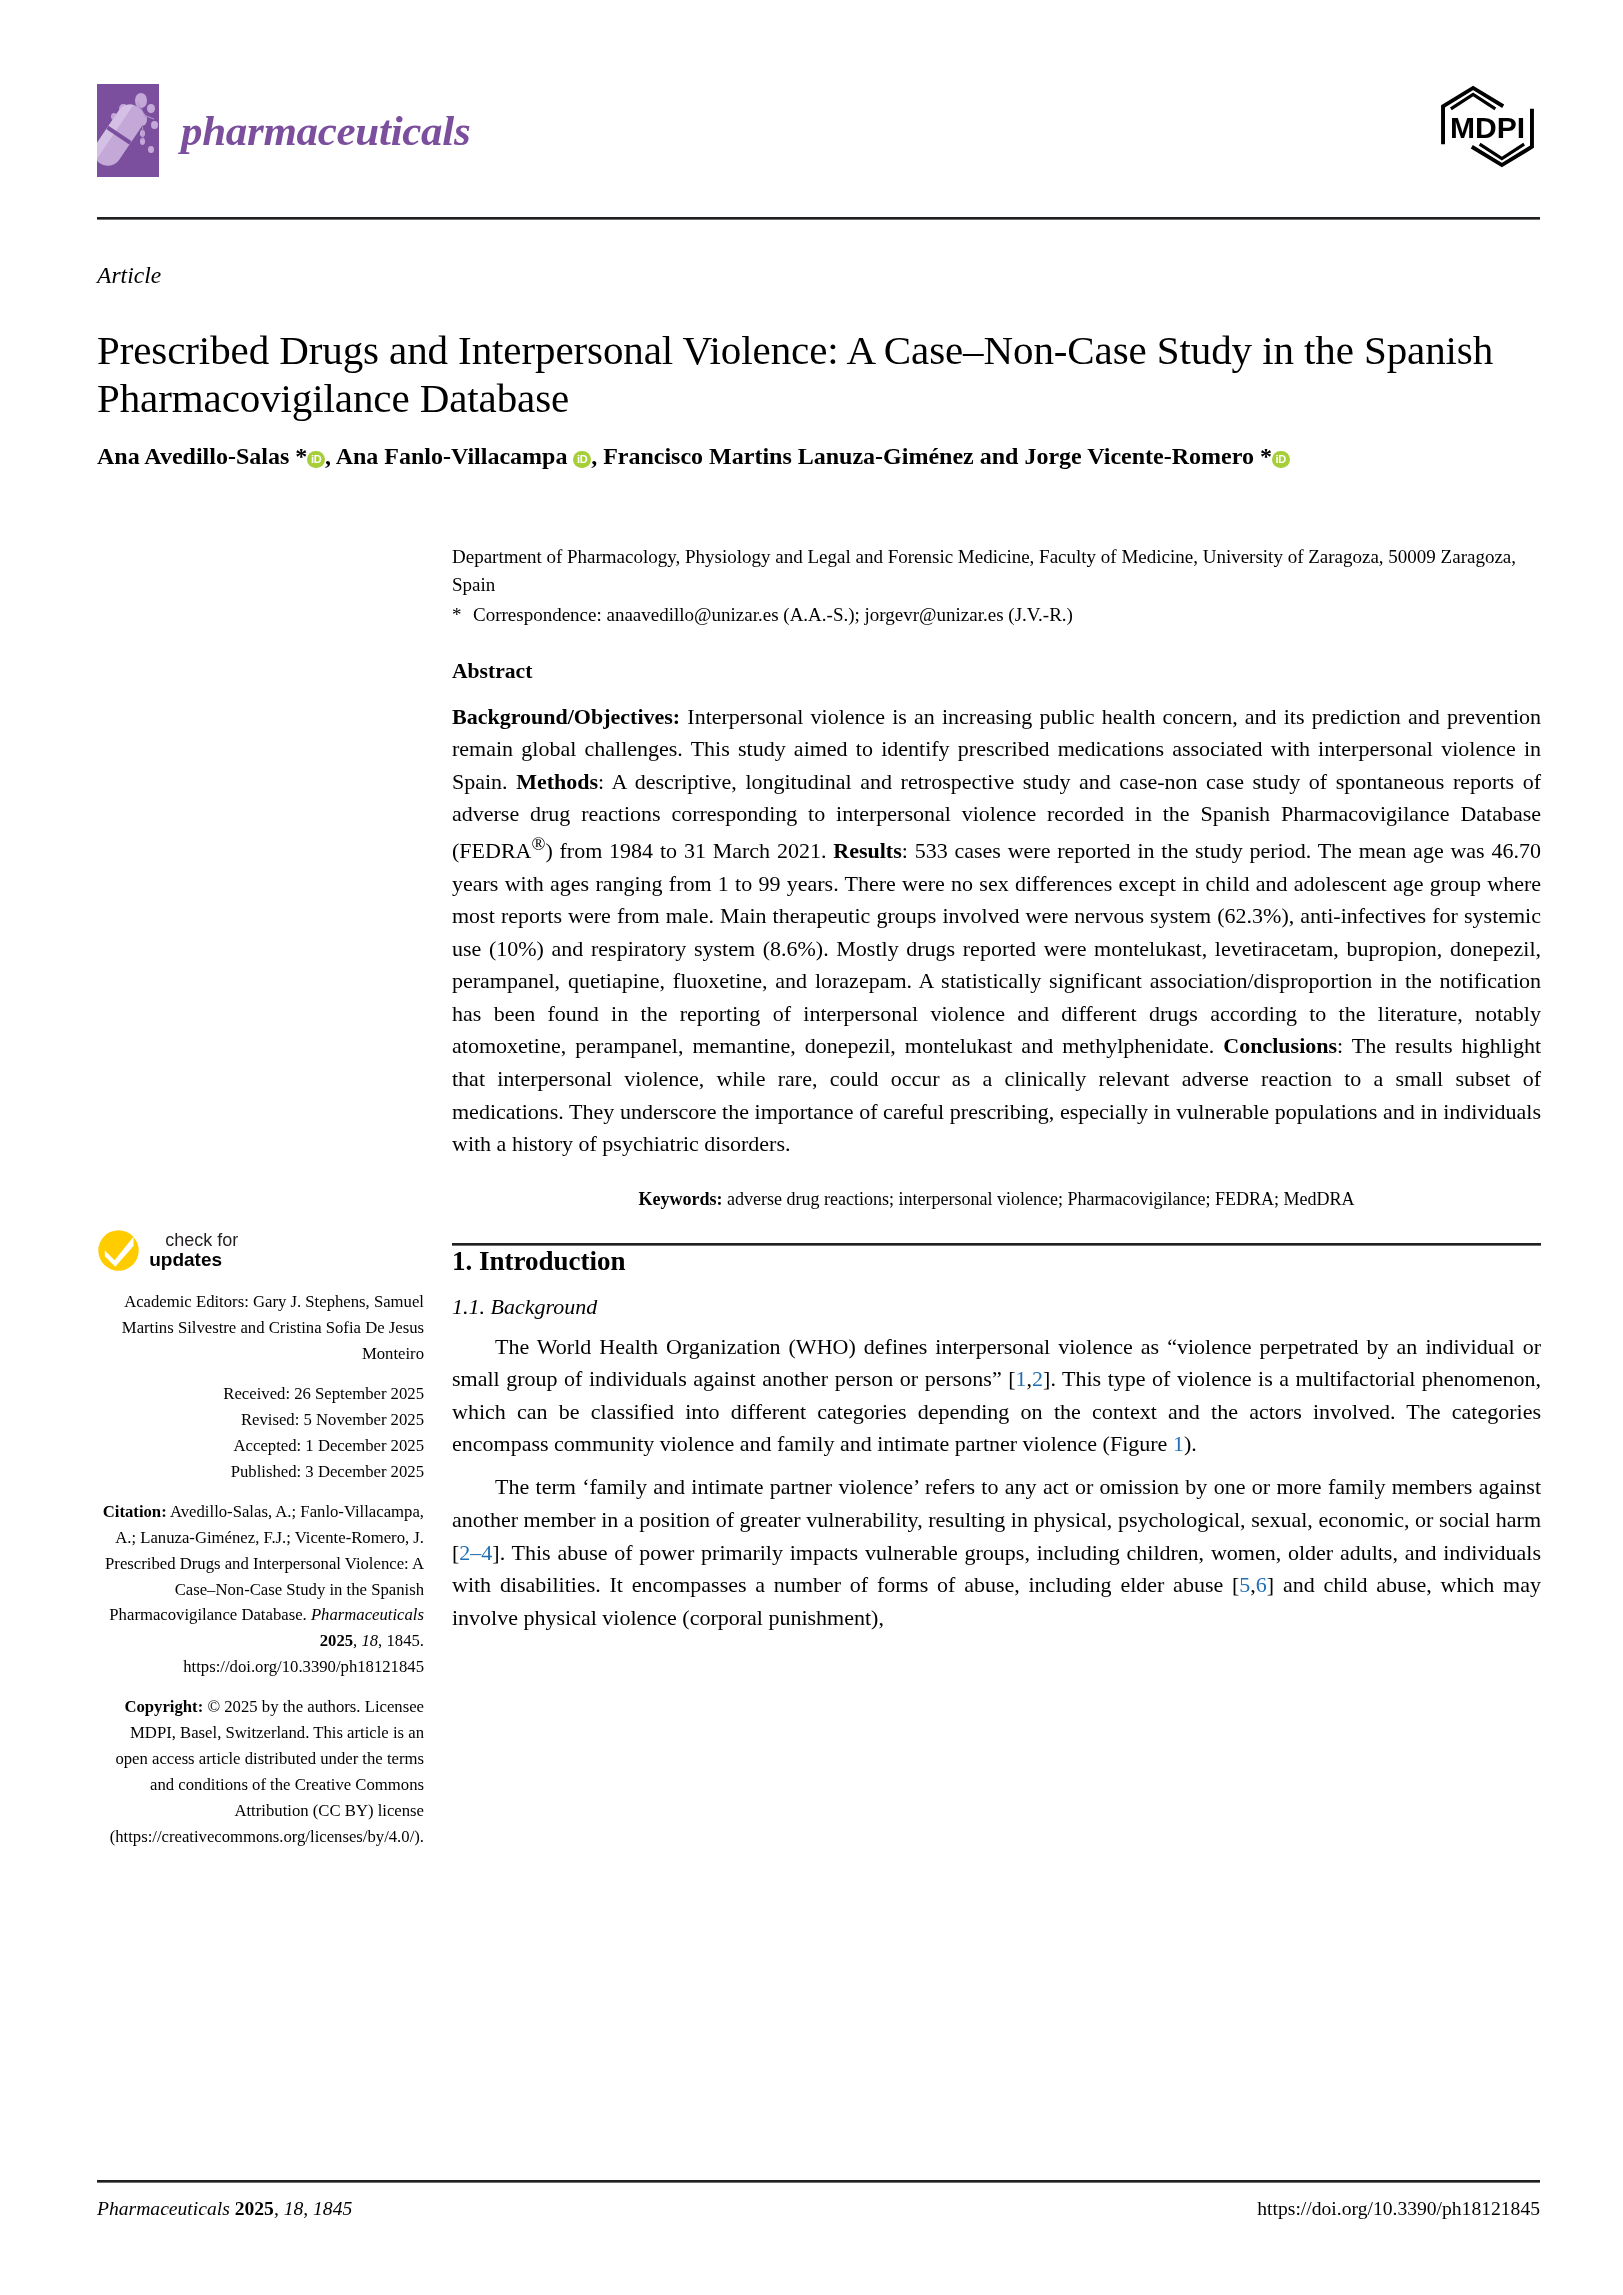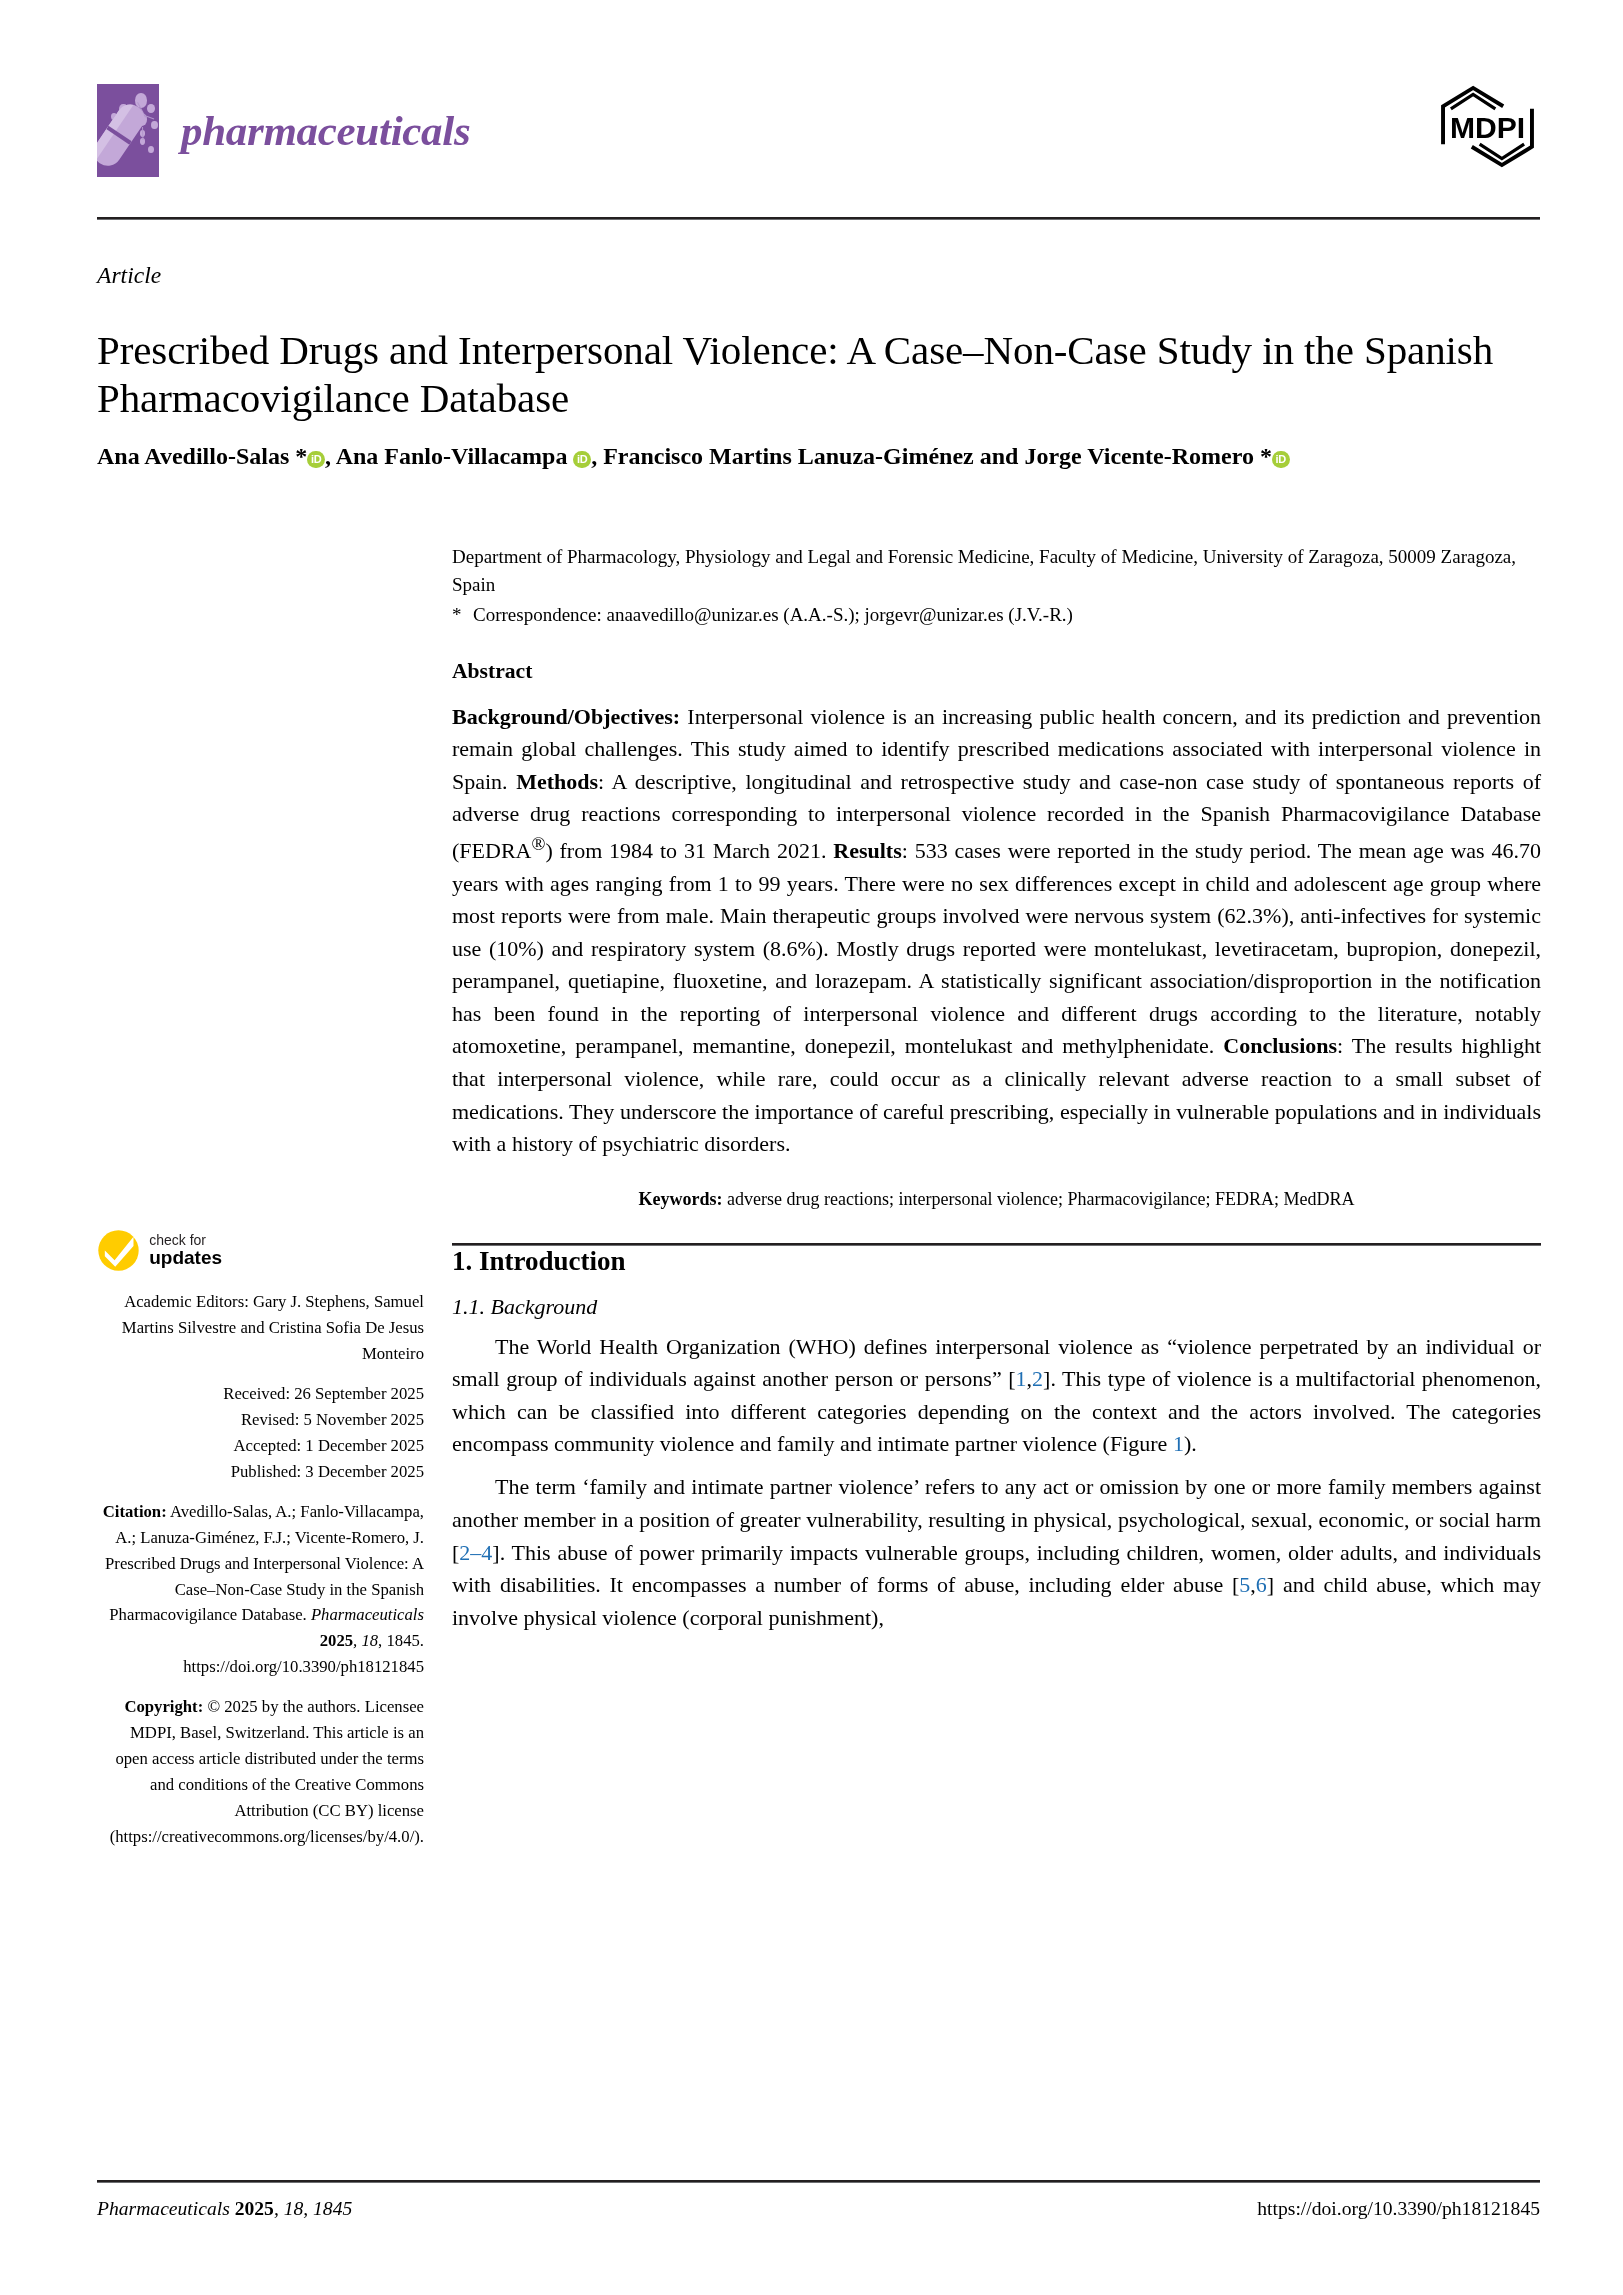--- a/index.html
+++ b/index.html
@@ -227,21 +227,21 @@
     width: 43px;
     height: 43px;
     flex: none;
     position: relative;
   }
   .cfu-text {
     margin-left: 9.2px;
     font-family: "Liberation Sans", "DejaVu Sans", sans-serif;
     line-height: 1.08;
   }
-  .cfu-l1 { font-size: 14px; color: #231f20; }
+  .cfu-l1 { font-size: 18px; color: #231f20; margin-left: 16px; }
   .cfu-l2 { font-size: 19px; font-weight: bold; color: #000; }
 
   .sb-block { margin-top: 14.4px; text-align: right; }
   .sb-line { }
   .sb-b { font-weight: bold; }
   .sb-i { font-style: italic; }
 
   
   .rule-bot {
     position: absolute;

